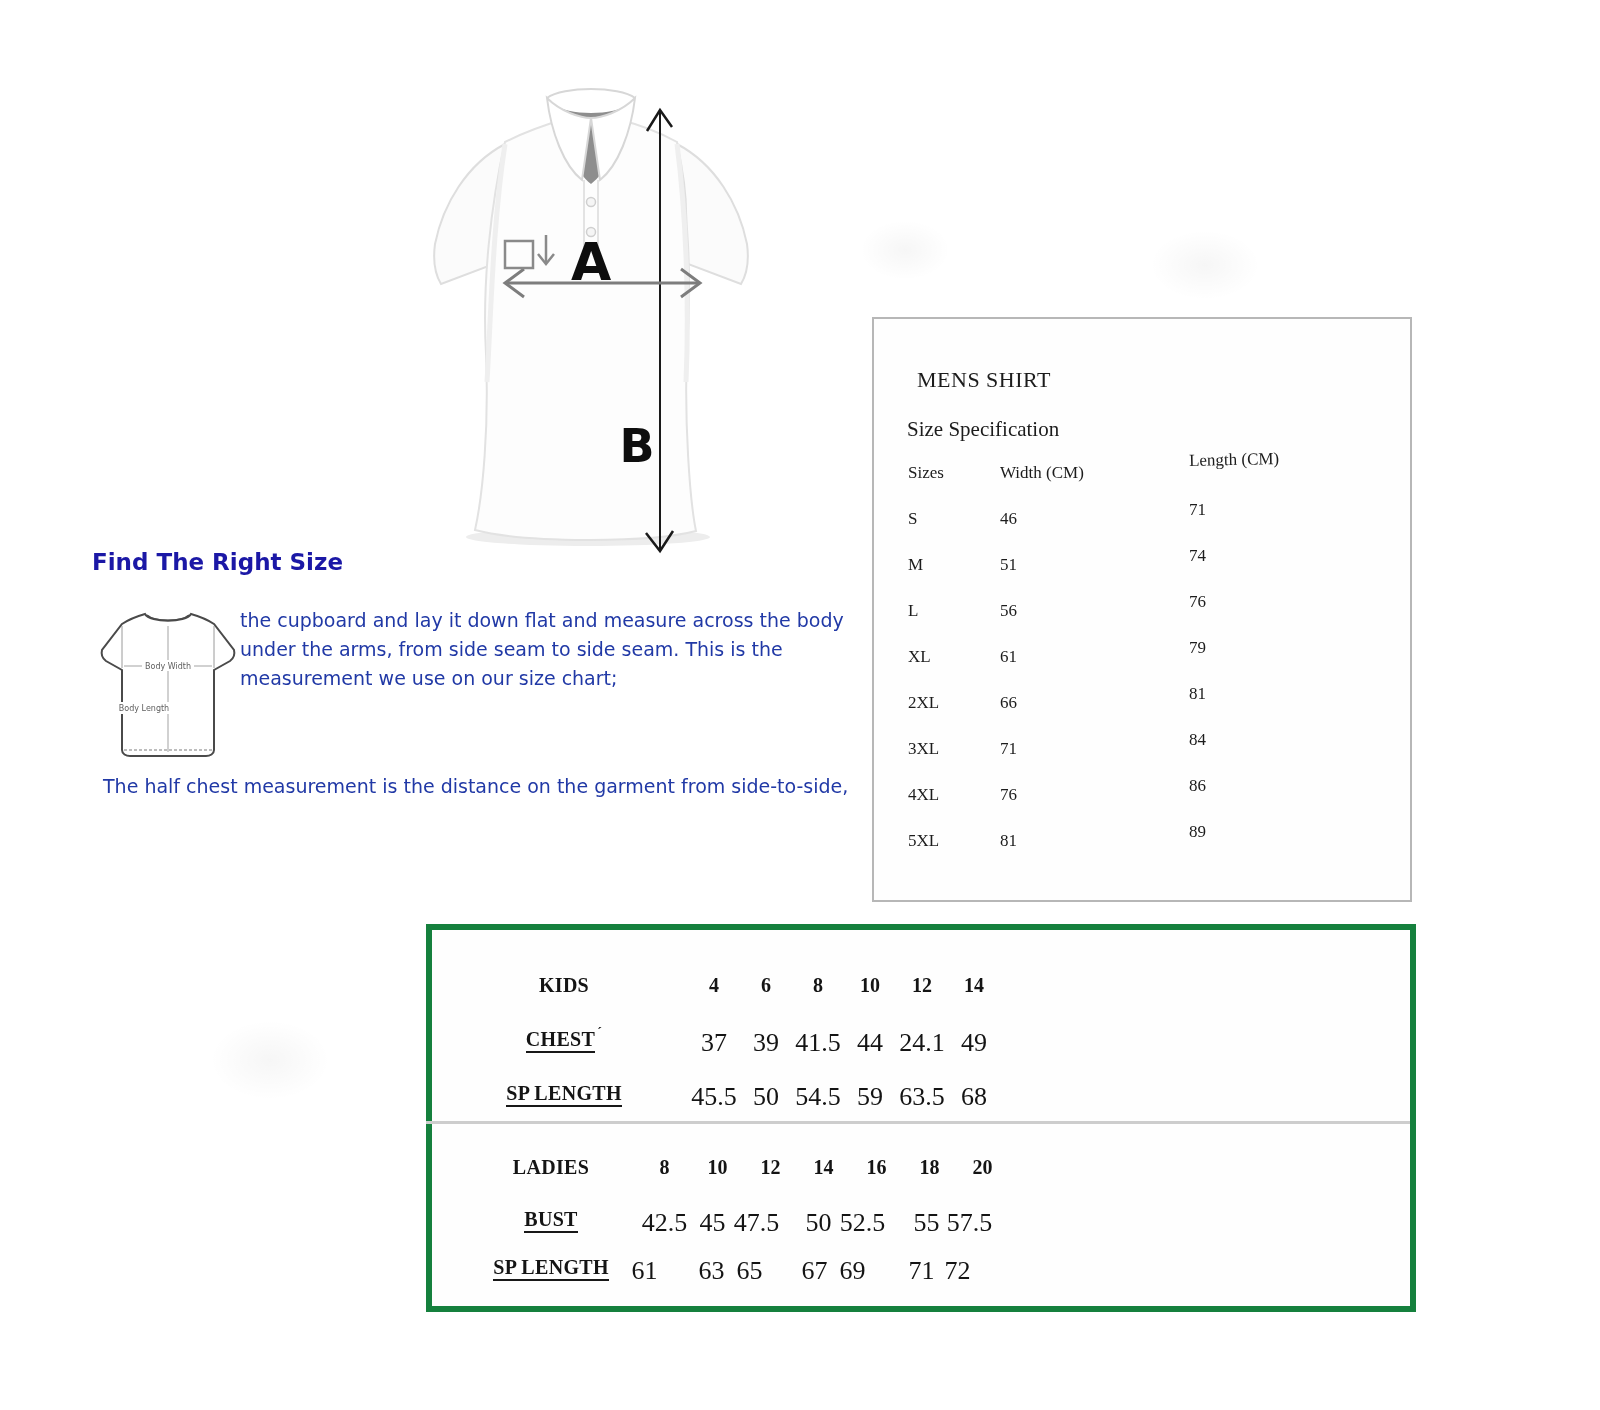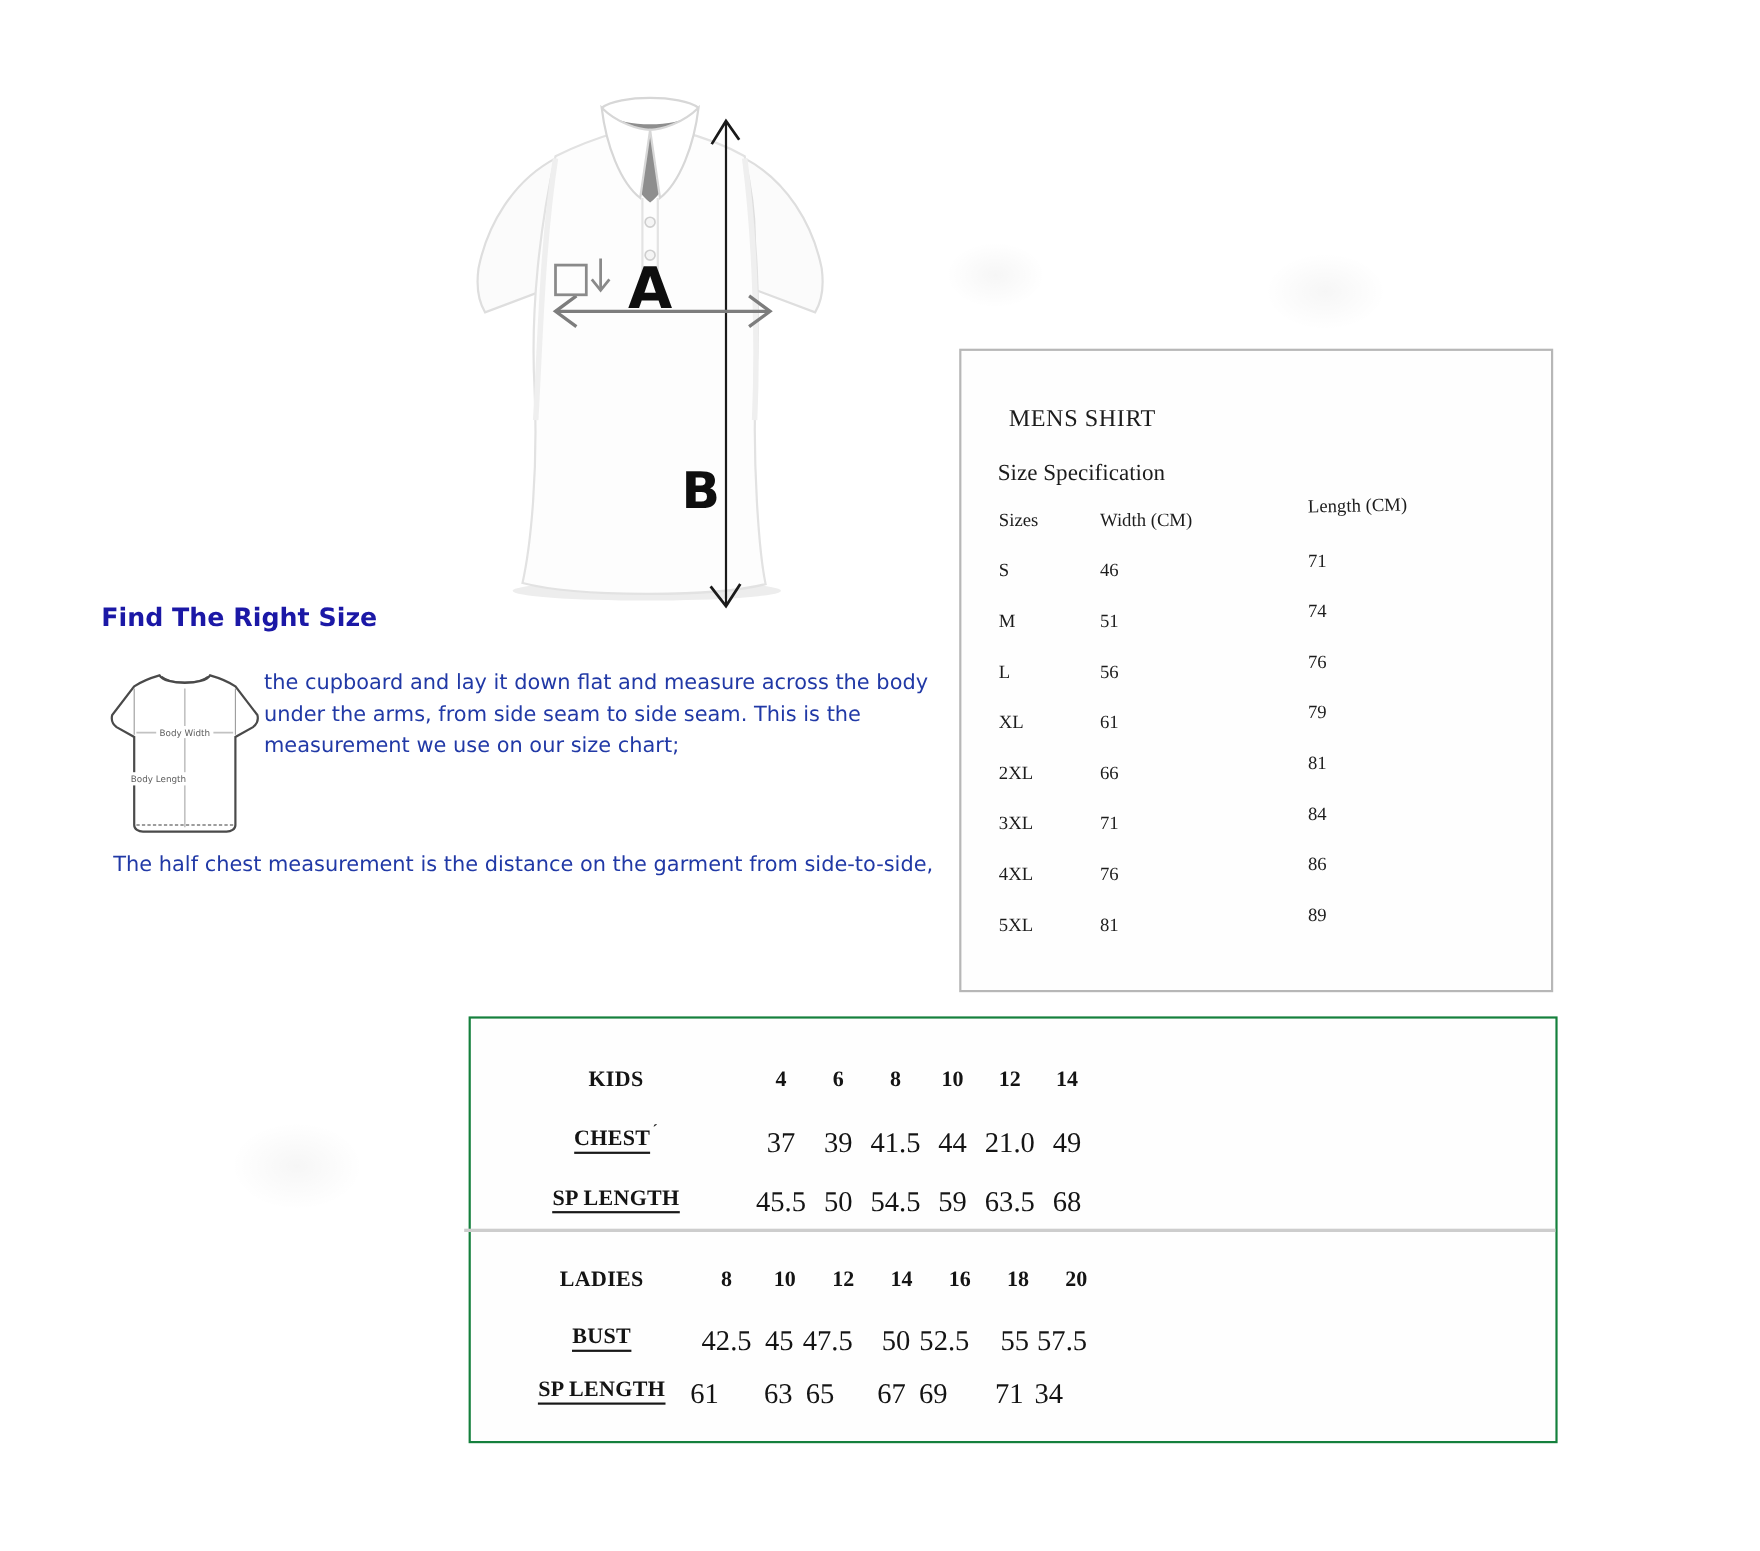--- a/index.html
+++ b/index.html
@@ -36,21 +36,21 @@
   .m-row{display:flex;align-items:center;height:46px;padding-left:34px;font-size:17px;}
   .m-row.m-head{margin-top:8px;}
   .mc1{width:92px;}
   .mc2{width:189px;}
   .mc3{transform:translateY(-9px);}
   .m-head .mc3{transform:translateY(-13px) rotate(-1.3deg);}
 
   
   .bottom-box{
     position:absolute;left:426px;top:924px;width:990px;height:388px;
-    border:2px solid #15803d;box-sizing:border-box;background:#fefefe;
+    border:6px solid #15803d;box-sizing:border-box;background:#fefefe;
     font-family:"Liberation Serif",serif;color:#141414;
   }
   .b-row{position:absolute;left:0;width:100%;height:28px;}
   .b-label{position:absolute;width:150px;text-align:center;font-weight:bold;font-size:20px;letter-spacing:.3px;}
   .k-label{left:57px;}
   .l-label{left:44px;}
   .ul{border-bottom:2px solid #181818;padding-bottom:1px;}
   .tick{position:relative;top:-9px;font-size:14px;margin-left:2px;}
   .b-vals{position:absolute;display:flex;}
   .k-vals{left:256px;}
@@ -220,21 +220,21 @@
     </div>
   </div>
 
   <div class="b-row row-top-2">
     <span class="b-label k-label"><span class="ul">CHEST</span><span class="tick">´</span></span>
     <div class="b-vals k-vals">
       <span class="cell">37</span>
       <span class="cell">39</span>
       <span class="cell">41.5</span>
       <span class="cell">44</span>
-      <span class="cell">21.0</span>
+      <span class="cell">24.1</span>
       <span class="cell">49</span>
     </div>
   </div>
 
   <div class="b-row row-top-3">
     <span class="b-label k-label"><span class="ul">SP LENGTH</span></span>
     <div class="b-vals k-vals">
       <span class="cell">45.5</span>
       <span class="cell">50</span>
       <span class="cell">54.5</span>
@@ -274,17 +274,17 @@
 
   <div class="b-row row-top-6">
     <span class="b-label l-label"><span class="ul">SP LENGTH</span></span>
     <div class="b-vals l-vals r-lsp">
       <span class="cell">61</span>
       <span class="cell">63</span>
       <span class="cell">65</span>
       <span class="cell">67</span>
       <span class="cell">69</span>
       <span class="cell">71</span>
-      <span class="cell">34</span>
+      <span class="cell">72</span>
     </div>
   </div>
 
 </div>
 
 </body></html>

